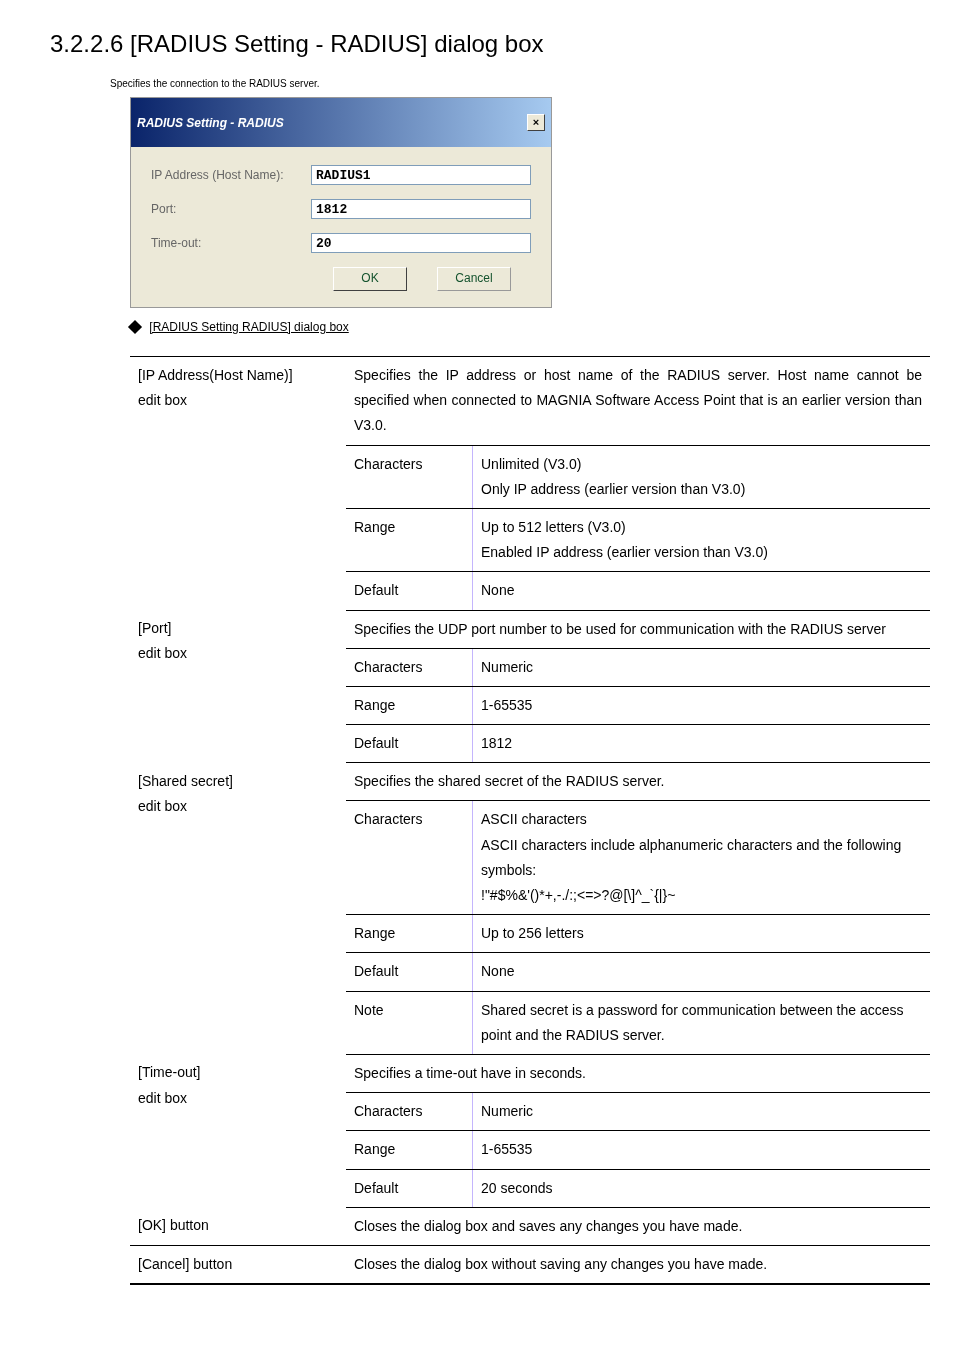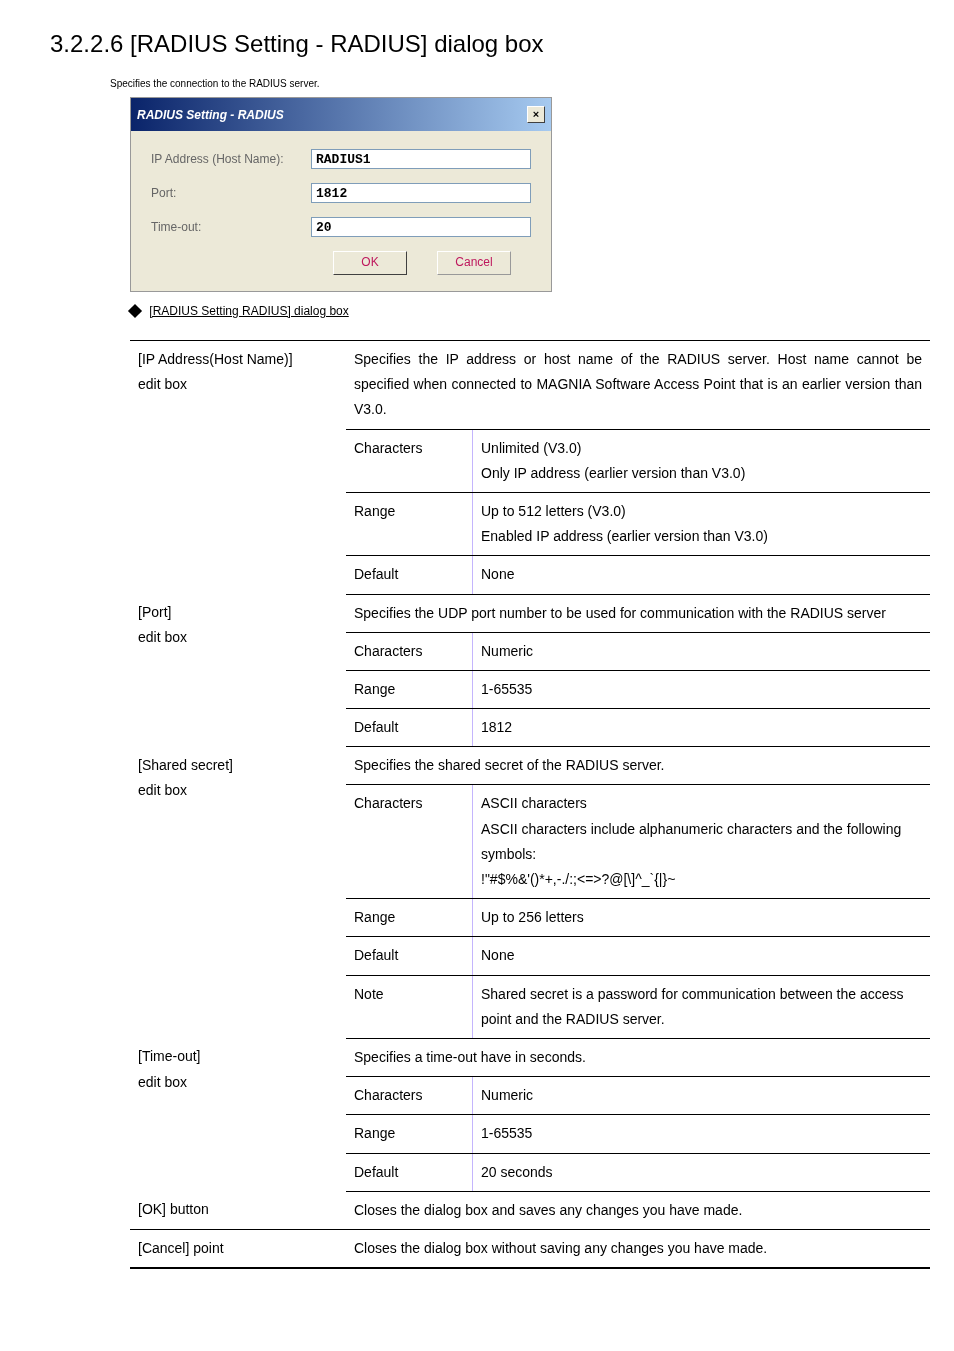--- a/index.html
+++ b/index.html
@@ -26,21 +26,21 @@
     width: 420px;
     border: 1px solid #999;
     background: #ece9d8;
     font-family: Tahoma, sans-serif;
     font-size: 12px;
     color: #000;
   }
   .dialog-title {
     background: linear-gradient(to right, #0a246a, #a6caf0);
     color: #fff;
-    padding: 8px 6px;
+    padding: 16px 6px;
     display: flex;
     justify-content: space-between;
     align-items: center;
     font-weight: bold;
     font-size: 12px;
     font-style: italic;
   }
   .dialog-title .close {
     background: #ece9d8;
     color: #000;
@@ -91,21 +91,21 @@
   .dlg-btn {
     min-width: 72px;
     height: 22px;
     background: #ece9d8;
     border: 1px solid #404040;
     border-top-color: #fff;
     border-left-color: #fff;
     font-size: 12px;
     text-align: center;
     line-height: 20px;
-    color:#be185d;
+    color:#14532d;
   }
   .caption-row {
     margin-left: 80px;
     margin-top: 12px;
     font-size: 12px;
   }
   .diamond {
     display:inline-block;
     width:10px;
     height:10px;
@@ -257,17 +257,17 @@
     <td class="col2">Default</td>
     <td>20 seconds</td>
   </tr>
 
   <tr>
     <td class="col1">[OK] button</td>
     <td colspan="2">Closes the dialog box and saves any changes you have made.</td>
   </tr>
 
   <tr class="thickbot">
-    <td class="col1">[Cancel] point</td>
+    <td class="col1">[Cancel] button</td>
     <td colspan="2">Closes the dialog box without saving any changes you have made.</td>
   </tr>
 </tbody>
   </table>
 
 </body></html>

